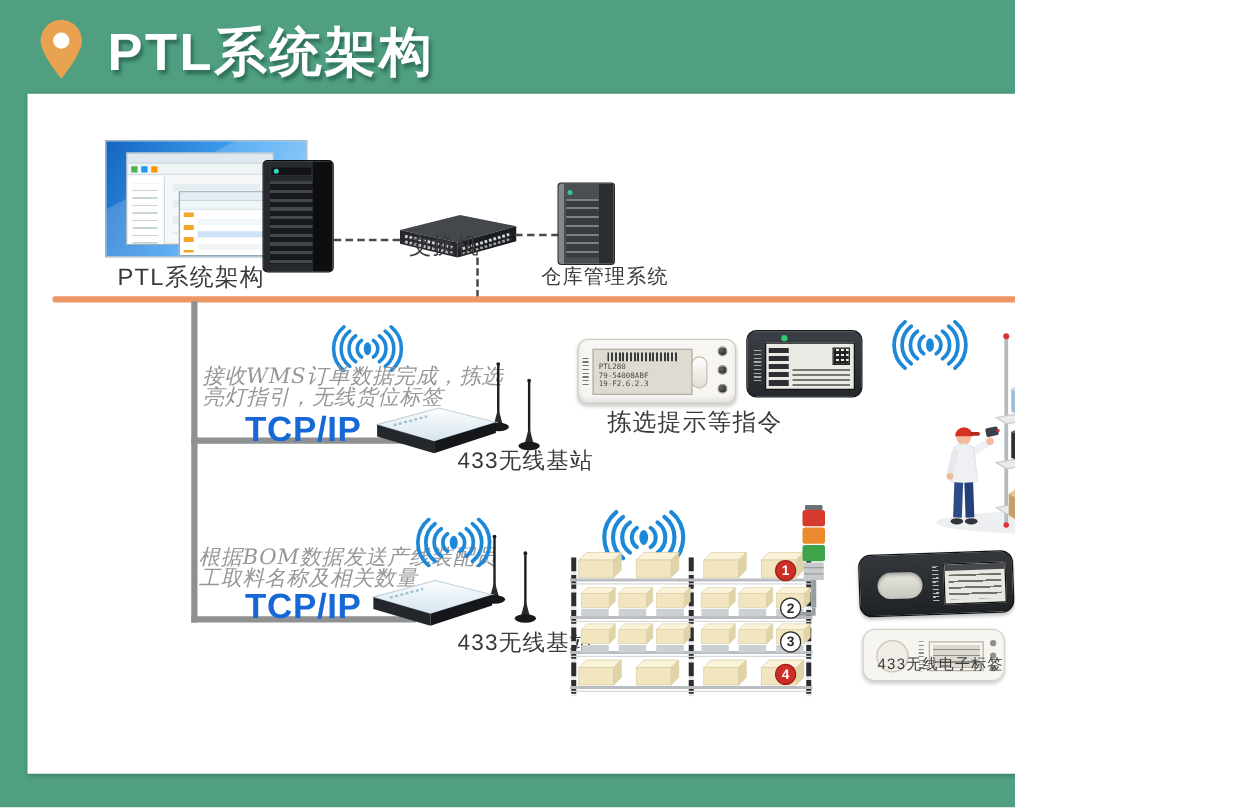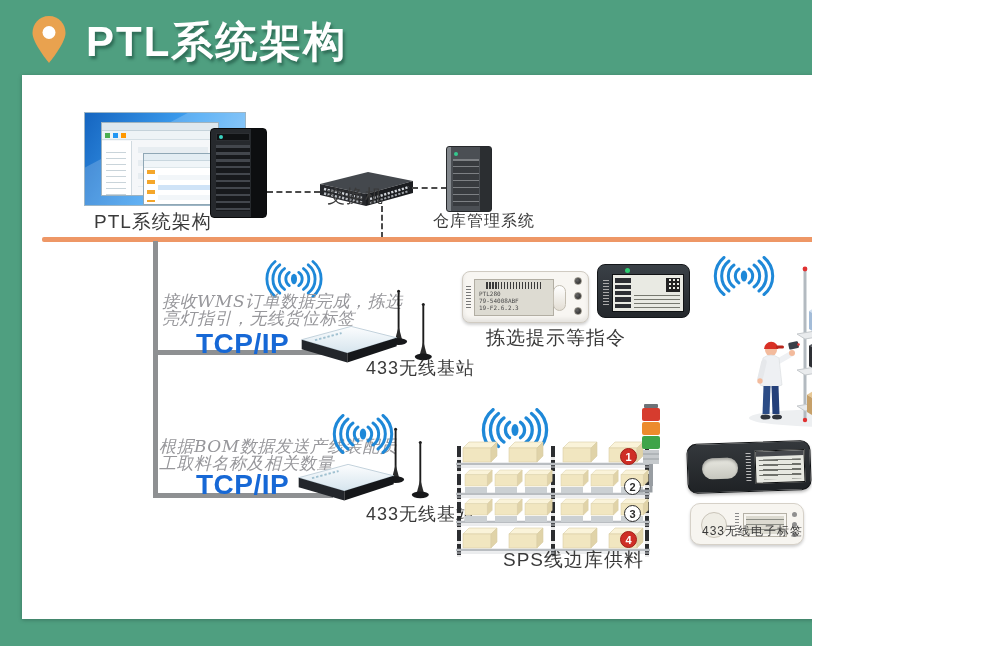--- a/index.html
+++ b/index.html
@@ -408,21 +408,20 @@
     <line x1="9" y1="57" x2="25" y2="57" stroke="#9aa0a4" stroke-width="1"></line>
     <rect x="15" y="62" width="4" height="22" fill="#989da2"></rect>
     <path d="M17 84 L17 89 L4 89" stroke="#989da2" stroke-width="3" fill="none"></path>
   </svg>
 
   <div class="badge red" style="left:620px;top:448px">1</div>
   <div class="badge dark" style="left:624px;top:478px">2</div>
   <div class="badge dark" style="left:624px;top:505px">3</div>
   <div class="badge red" style="left:620px;top:531px">4</div>
 
-  <div class="label" style="left:503px;top:547px;font-size:19px">SPS线边库供料</div>
 
   <div class="tagC">
     <div class="oval"></div>
     <div class="sidecode"></div>
     <div class="disp">
         <div class="bar"></div>
         <div class="lines"></div>
       </div>
   </div>
   <div class="tagD">

